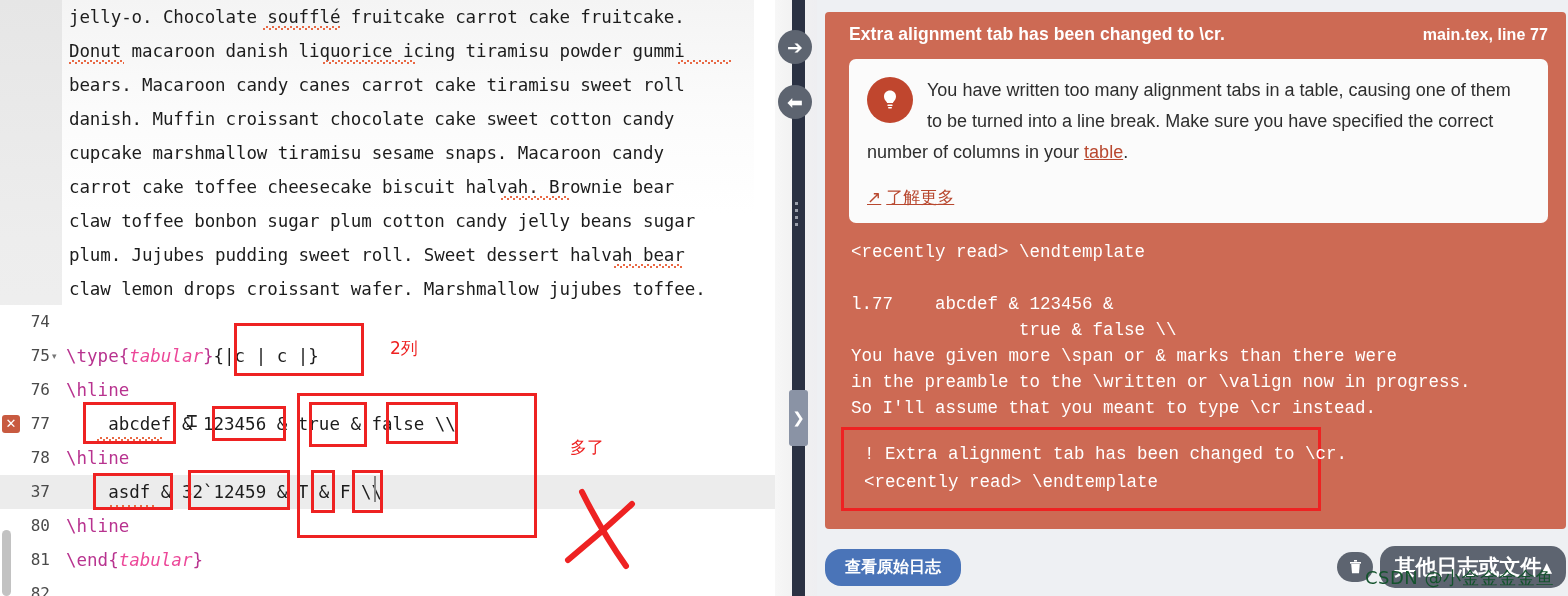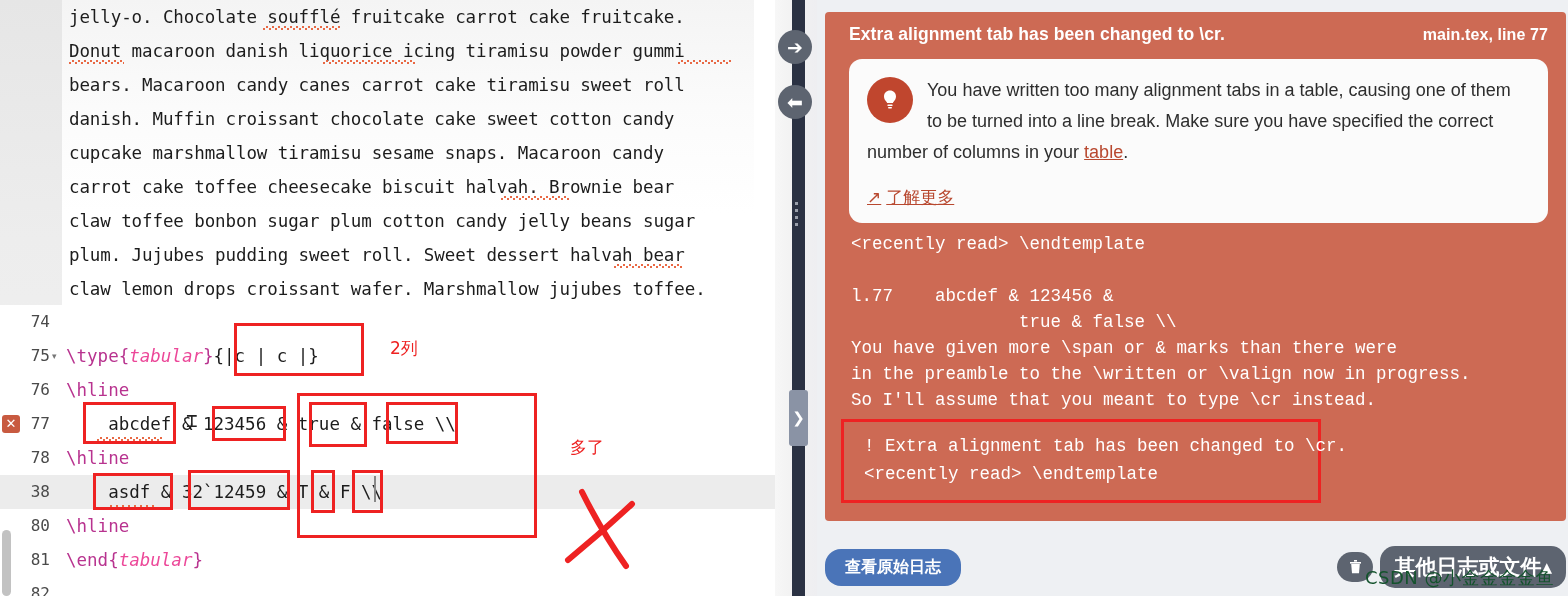--- a/index.html
+++ b/index.html
@@ -139,23 +139,23 @@
     padding: 12px 18px 18px 24px;
     color: #fff;
   }
   #err-head {
     display: flex; justify-content: space-between; align-items: baseline;
     font-size: 17.5px; font-weight: bold; letter-spacing: .1px;
     margin-bottom: 14px;
   }
   #err-file { font-size: 16px; font-weight: bold; }
   #hint-box {
-    background: #fbfbfb; border-radius: 13px;
+    background: #fbfbfb; border-radius: 7px;
     padding: 16px 18px 14px 18px; color: #2e2e2e;
-    margin-bottom: 8px;
+    margin-bottom: 16px;
   }
   #hint-flow { font-size: 18px; line-height: 31px; }
   #bulb {
     float: left; width: 46px; height: 46px; border-radius: 50%;
     background: #c0462e; margin: 2px 14px 2px 0;
     display: flex; align-items: center; justify-content: center;
   }
   #hint-link-row { clear: both; padding-top: 18px; }
   #hint-link {
     color: #b8482f; text-decoration: underline; font-size: 17px;
@@ -248,21 +248,21 @@
         <span class="ln">77</span>
         <span class="code-txt">    abcdef &amp; 123456 &amp; true &amp; false \\</span>
       </div>
 
       <div class="code-row">
         <span class="ln">78</span>
         <span class="code-txt kw">\hline</span>
       </div>
 
       <div class="code-row active">
-        <span class="ln">38</span>
+        <span class="ln">37</span>
         <span class="code-txt">    asdf &amp; 32`12459 &amp; T &amp; F \\</span>
       </div>
 
       <div class="code-row">
         <span class="ln">80</span>
         <span class="code-txt kw">\hline</span>
       </div>
 
       <div class="code-row">
         <span class="ln">81</span>

